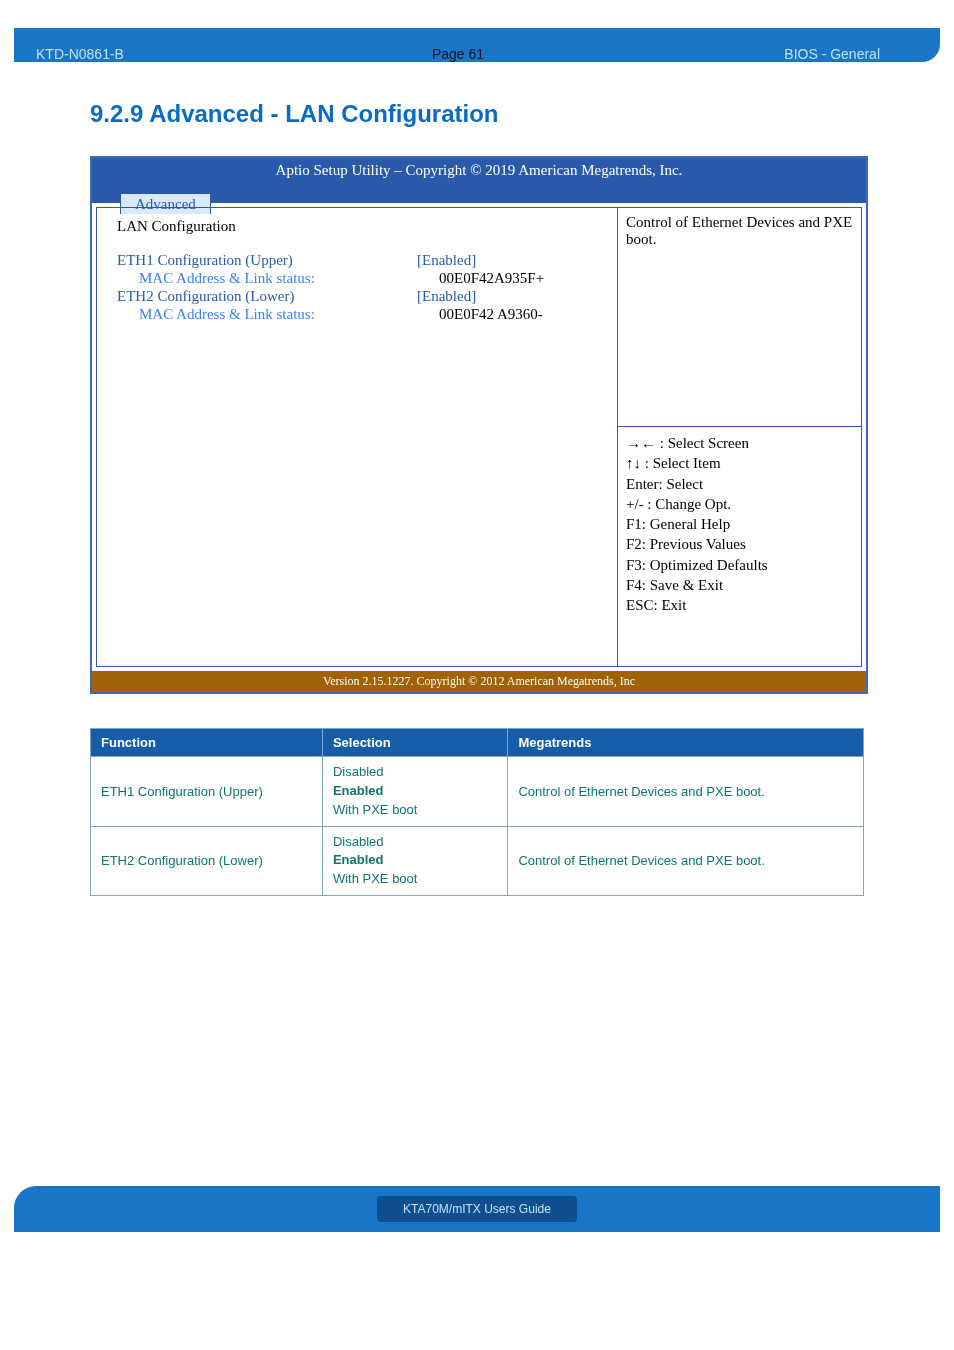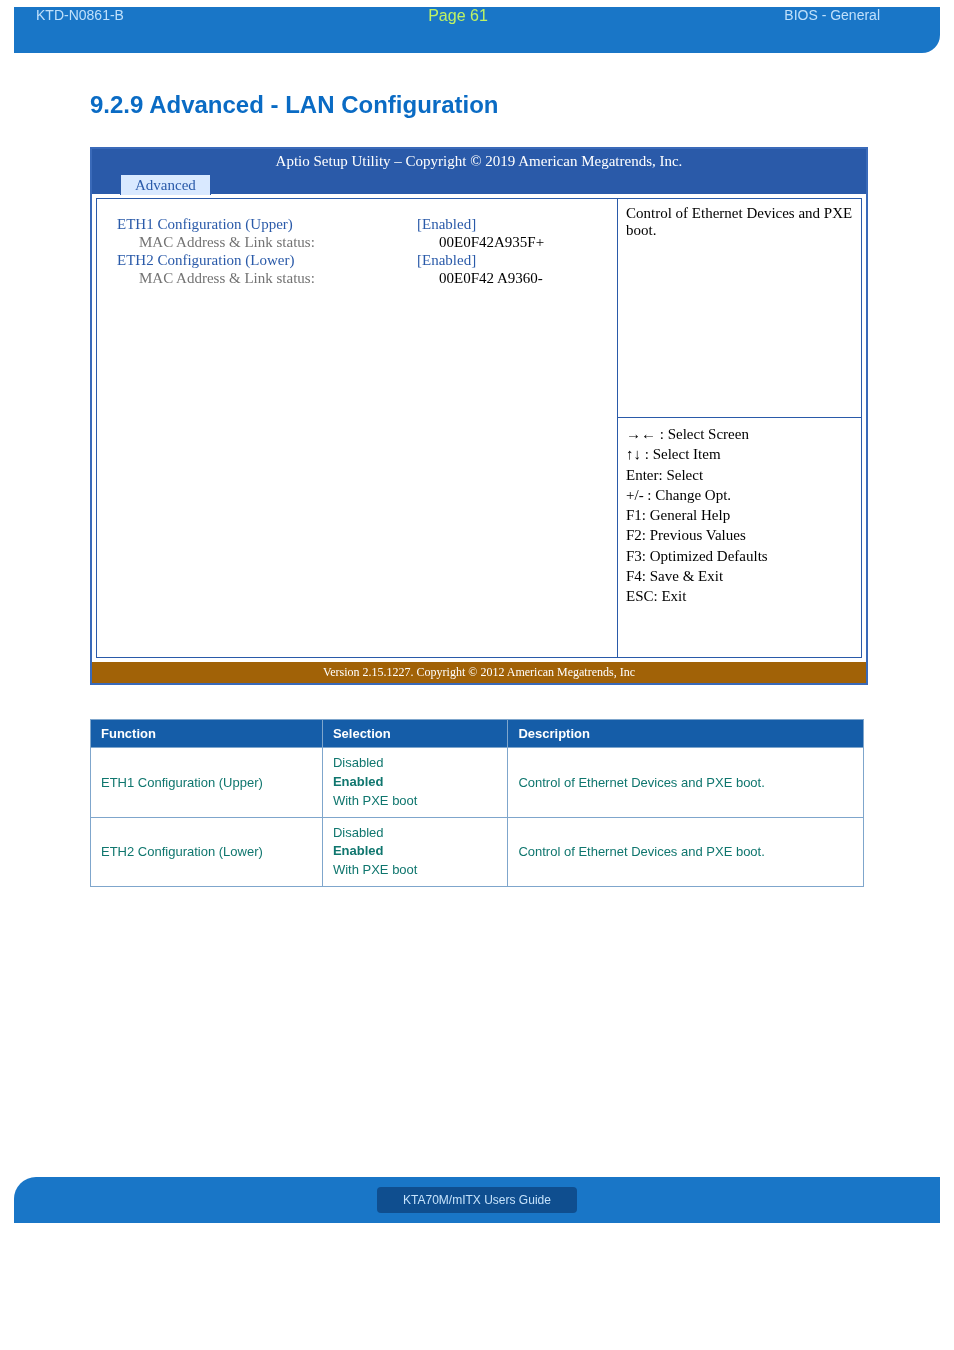--- a/index.html
+++ b/index.html
@@ -6,36 +6,36 @@
     margin: 0;
     padding: 0;
     background: #ffffff;
     font-family: "Segoe UI", Arial, sans-serif;
     width: 954px;
   }
   
   .header-bar {
     background: #1976c7; 
     color: #b9d9f2;
-    height: 46px;
-    display: flex;
-    align-items: flex-start;
-    margin: 7px 14px 0 14px;
+    height: 34px;
+    display: flex;
+    align-items: flex-end;
+    margin: 28px 14px 0 14px;
     border-radius: 0 0 18px 0;
     position: relative;
   }
   .header-bar .left-txt {
     color: #bfe0fb;
     font-size: 14px;
     padding-left: 22px;
     width: 260px;
   }
   .header-bar .mid-txt {
-    color: #bef264;
-    font-size: 16px;
+    color: #0f172a;
+    font-size: 14px;
     text-align: center;
     flex: 1;
   }
   .header-bar .right-txt {
     color: #bfe0fb;
     font-size: 14px;
     padding-right: 60px;
     text-align: right;
     width: 260px;
   }
@@ -70,21 +70,21 @@
     display: inline-block;
     background: #d9e9ff;
     color: #2a5aa9;
     font-family: Georgia, serif;
     font-size: 15px;
     padding: 2px 14px 1px 14px;
     margin-left: 28px;
     border: 1px solid #2a5aa9;
     border-bottom: none;
     position: relative;
-    top: 1px;
+    top: 11px;
   }
   .bios-main {
     display: flex;
     background: #ffffff;
     font-family: Georgia, serif;
     font-size: 15px;
   }
   .bios-left {
     flex: 1;
     border: 1px solid #2a5aa9;
@@ -105,21 +105,21 @@
     margin: 1px 0;
   }
   .bios-left .row .lbl {
     width: 300px;
   }
   .bios-left .row .val {
     flex: 1;
   }
   .bios-left .row.link .lbl { color: #2a5aa9; }
   .bios-left .row.link.selected .val { color: #2a5aa9; }
-  .bios-left .row.plain .lbl { color: #737373; padding-left: 22px; }
+  .bios-left .row.plain .lbl { color: #3b82f6; padding-left: 22px; }
   .bios-left .row.plain .val { color: #000; }
   .bios-left .row.link2 .lbl { color: #2a5aa9; }
   .bios-left .row.link2 .val { color: #2a5aa9; }
   .bios-right {
     width: 245px;
     margin: 4px 4px 4px 0;
     display: flex;
     flex-direction: column;
   }
   .bios-right .help-top,
@@ -206,20 +206,21 @@
 
   <h2 class="section-title">9.2.9  Advanced  -  LAN Configuration</h2>
 
   <div class="bios-box">
     <div class="bios-top-bar">
       <div class="top-title">Aptio Setup Utility  –  Copyright © 2019 American Megatrends, Inc.</div>
       <span class="bios-tab">Advanced</span>
     </div>
     <div class="bios-main">
       <div class="bios-left">
+        <div class="cfg-title">LAN Configuration</div>
         <div style="height:6px"></div>
 
         <div class="row link selected">
           <span class="lbl">ETH1 Configuration (Upper)</span>
           <span class="val">[Enabled]</span>
         </div>
         <div class="row plain">
           <span class="lbl">MAC Address &amp; Link status:</span>
           <span class="val">00E0F42A935F+</span>
         </div>
@@ -248,21 +249,21 @@
       </div>
     </div>
     <div class="bios-bottom-bar">Version 2.15.1227. Copyright © 2012 American Megatrends, Inc</div>
   </div>
 
   <table class="opts">
     <thead>
       <tr>
         <th style="width:30%">Function</th>
         <th style="width:24%">Selection</th>
-        <th>Description</th>
+        <th>Megatrends</th>
       </tr>
     </thead>
     <tbody>
       <tr>
         <td>ETH1 Configuration (Upper)</td>
         <td>
           <span class="sel-line">Disabled</span>
           <span class="sel-line bold">Enabled</span>
           <span class="sel-line">With PXE boot</span>
         </td>

